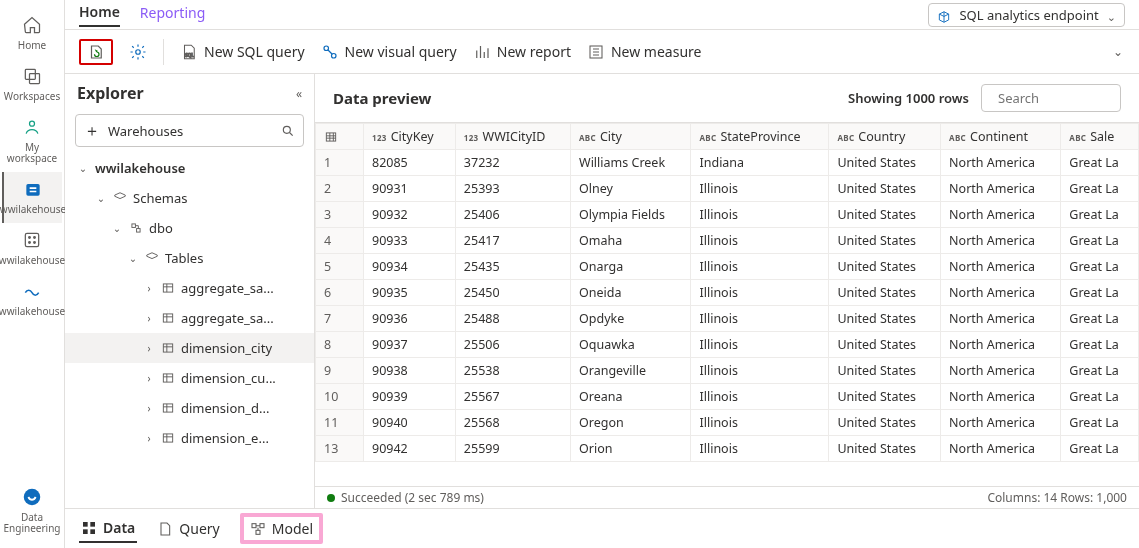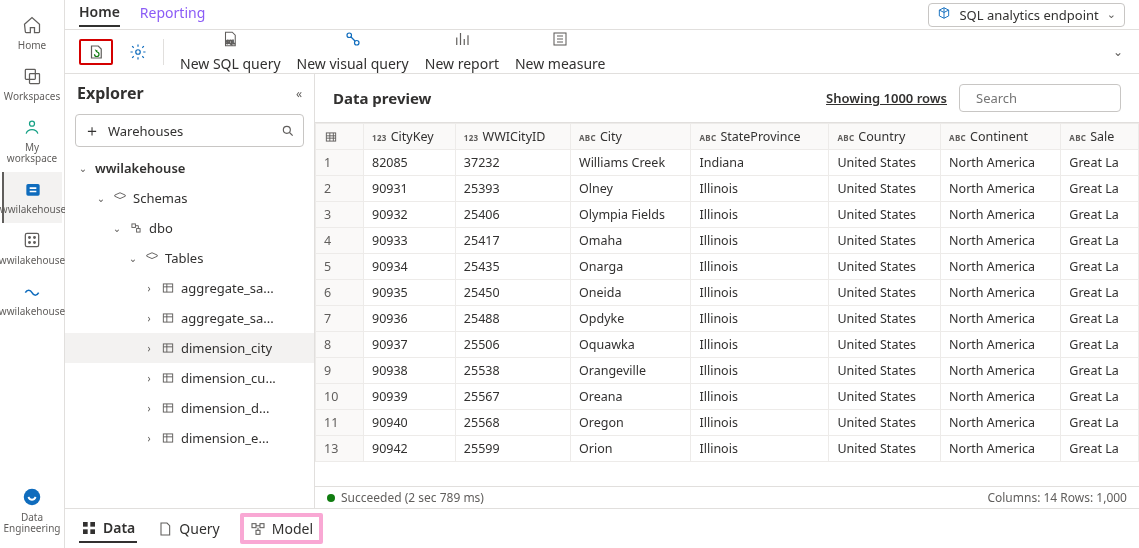--- a/index.html
+++ b/index.html
@@ -14,46 +14,46 @@
   .rail-item { width: 60px; display: flex; flex-direction: column; align-items: center; padding: 6px 0 8px 0; cursor: pointer; text-align: center; line-height: 1.1; }
   .rail-item.active { background: #f3f2f1; border-left: 2px solid #605e5c; }
   .rail-ico { width: 22px; height: 22px; margin-bottom: 4px; display:flex; align-items:center; justify-content:center; }
   .rail-spacer { flex: 1; }
 
   .main { position: absolute; left: 65px; top: 0; right: 0; height: 548px; display:flex; flex-direction:column; }
 
   .tabbar { display: flex; align-items: center; padding: 0 14px; height: 30px; border-bottom: 1px solid #e1dfdd; gap: 20px; font-size: 14px; }
   .tab { cursor:pointer; color:#8b5cf6; padding-bottom:4px;}
   .tab.active { color:#323130; font-weight:600; border-bottom: 2px solid #323130;}
-  .tabbar .endpoint { margin-left:auto; display:flex; align-items:flex-start; border:1px solid #c8c6c4; border-radius:4px; padding:2px 8px; font-size:13px; gap:8px; cursor:pointer;}
+  .tabbar .endpoint { margin-left:auto; display:flex; align-items:flex-end; border:1px solid #c8c6c4; border-radius:4px; padding:2px 8px; font-size:13px; gap:8px; cursor:pointer;}
 
   .toolbar { display:flex; align-items:center; height:44px; padding:0 14px; gap:16px; border-bottom:1px solid #e1dfdd; font-size:14px; position:relative;}
-  .tool-group { display:flex; align-items:center; gap:6px; cursor:pointer;flex-direction:column;}
+  .tool-group { display:flex; align-items:center; gap:6px; cursor:pointer;}
   .redbox { border:2px solid #d40000; padding:2px 6px; border-radius:2px;}
   .tool-ico { width:18px; height:18px; display:inline-flex; align-items:center; justify-content:center; color:#605e5c; }
   .divider { width:1px; height:26px; background:#e1dfdd; }
 
   .body { flex:1; display:flex; overflow:hidden; position:relative;}
 
   
   .explorer { width:250px; border-right:1px solid #e1dfdd; background:#fff; display:flex; flex-direction:column; }
   .explorer-header { display:flex; align-items:center; padding:8px 12px 4px 12px; }
   .explorer-header h2 { margin:0; font-size:16px; font-weight:700; flex:1;}
   .explorer-wh { margin:6px 10px; display:flex; align-items:center; gap:8px; border:1px solid #c8c6c4; border-radius:4px; padding:4px 8px; font-size:13px;}
   .tree { font-size:13px; overflow-y:auto; }
   .tree-row { display:flex; align-items:center; height:30px; padding-right:6px; cursor:pointer; gap:6px; white-space:nowrap; overflow:hidden; }
   .tree-row.sel { background:#f3f2f1; }
   .chev { width:12px; text-align:center; color:#605e5c; font-size:10px; display:inline-block;}
 
   
   .preview { flex:1; display:flex; flex-direction:column; overflow:hidden; }
   .preview-head { display:flex; align-items:center; padding:10px 18px; gap:12px;}
   .preview-head h3 { margin:0; font-size:15px; font-weight:700; }
-  .preview-head .showing { margin-left:auto; font-size:13px; font-weight:600;text-decoration:underline;}
-  .search-box { display:flex; align-items:center; border:1px solid #c8c6c4; border-radius:4px; padding:3px 8px; gap:6px; width:162px;}
+  .preview-head .showing { margin-left:auto; font-size:13px; font-weight:600;}
+  .search-box { display:flex; align-items:center; border:1px solid #c8c6c4; border-radius:4px; padding:3px 8px; gap:6px; width:140px;}
   .search-box input { border:none; outline:none; font-size:13px; flex:1; background:transparent;}
 
   .grid-wrap { flex:1; overflow:auto; border-top:1px solid #e1dfdd;}
   table.grid { border-collapse:collapse; width:100%; min-width:820px; font-size:12.5px;}
   table.grid th, table.grid td { border:1px solid #edebe9; padding:4px 8px; text-align:left; white-space:nowrap; overflow:hidden; height:22px;}
   table.grid th { background:#faf9f8; font-weight:400; color:#323130;}
   table.grid th.rownum, table.grid td.rownum { background:#faf9f8; width:48px; color:#605e5c; }
   .col-badge { font-size:8px; font-weight:700; color:#605e5c; letter-spacing:.3px; margin-right:4px;}
 
   .status { height:22px; border-top:1px solid #e1dfdd; background:#fff; display:flex; align-items:center; font-size:12px; padding:0 12px; color:#605e5c;}

